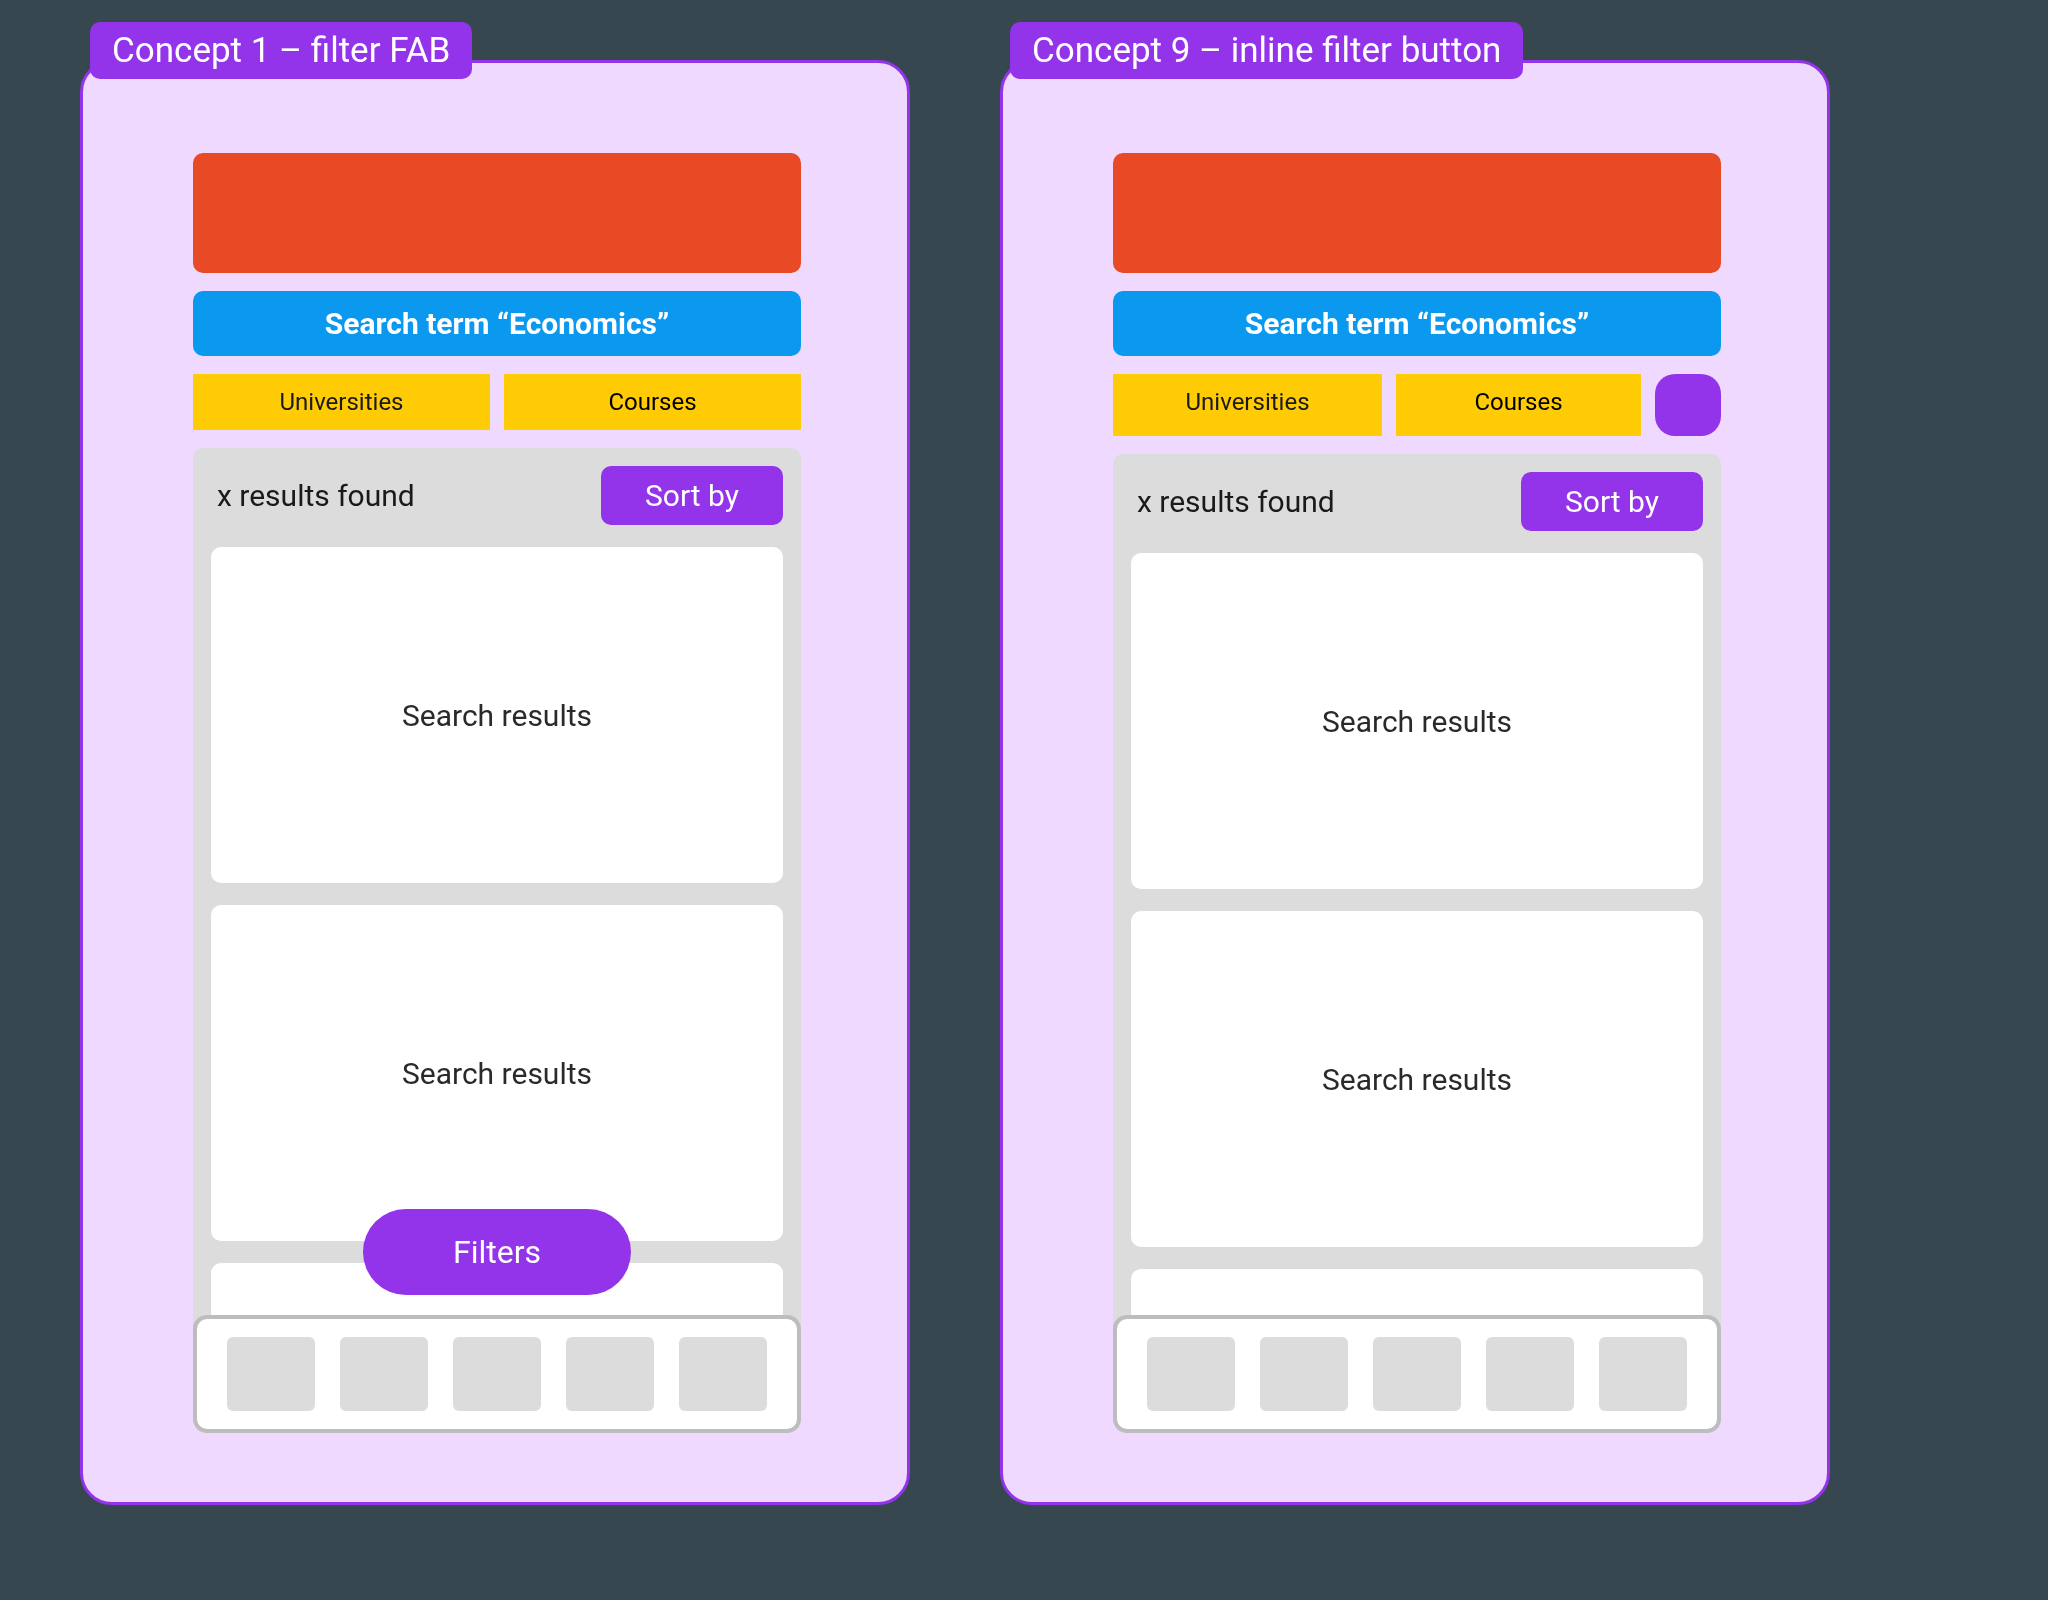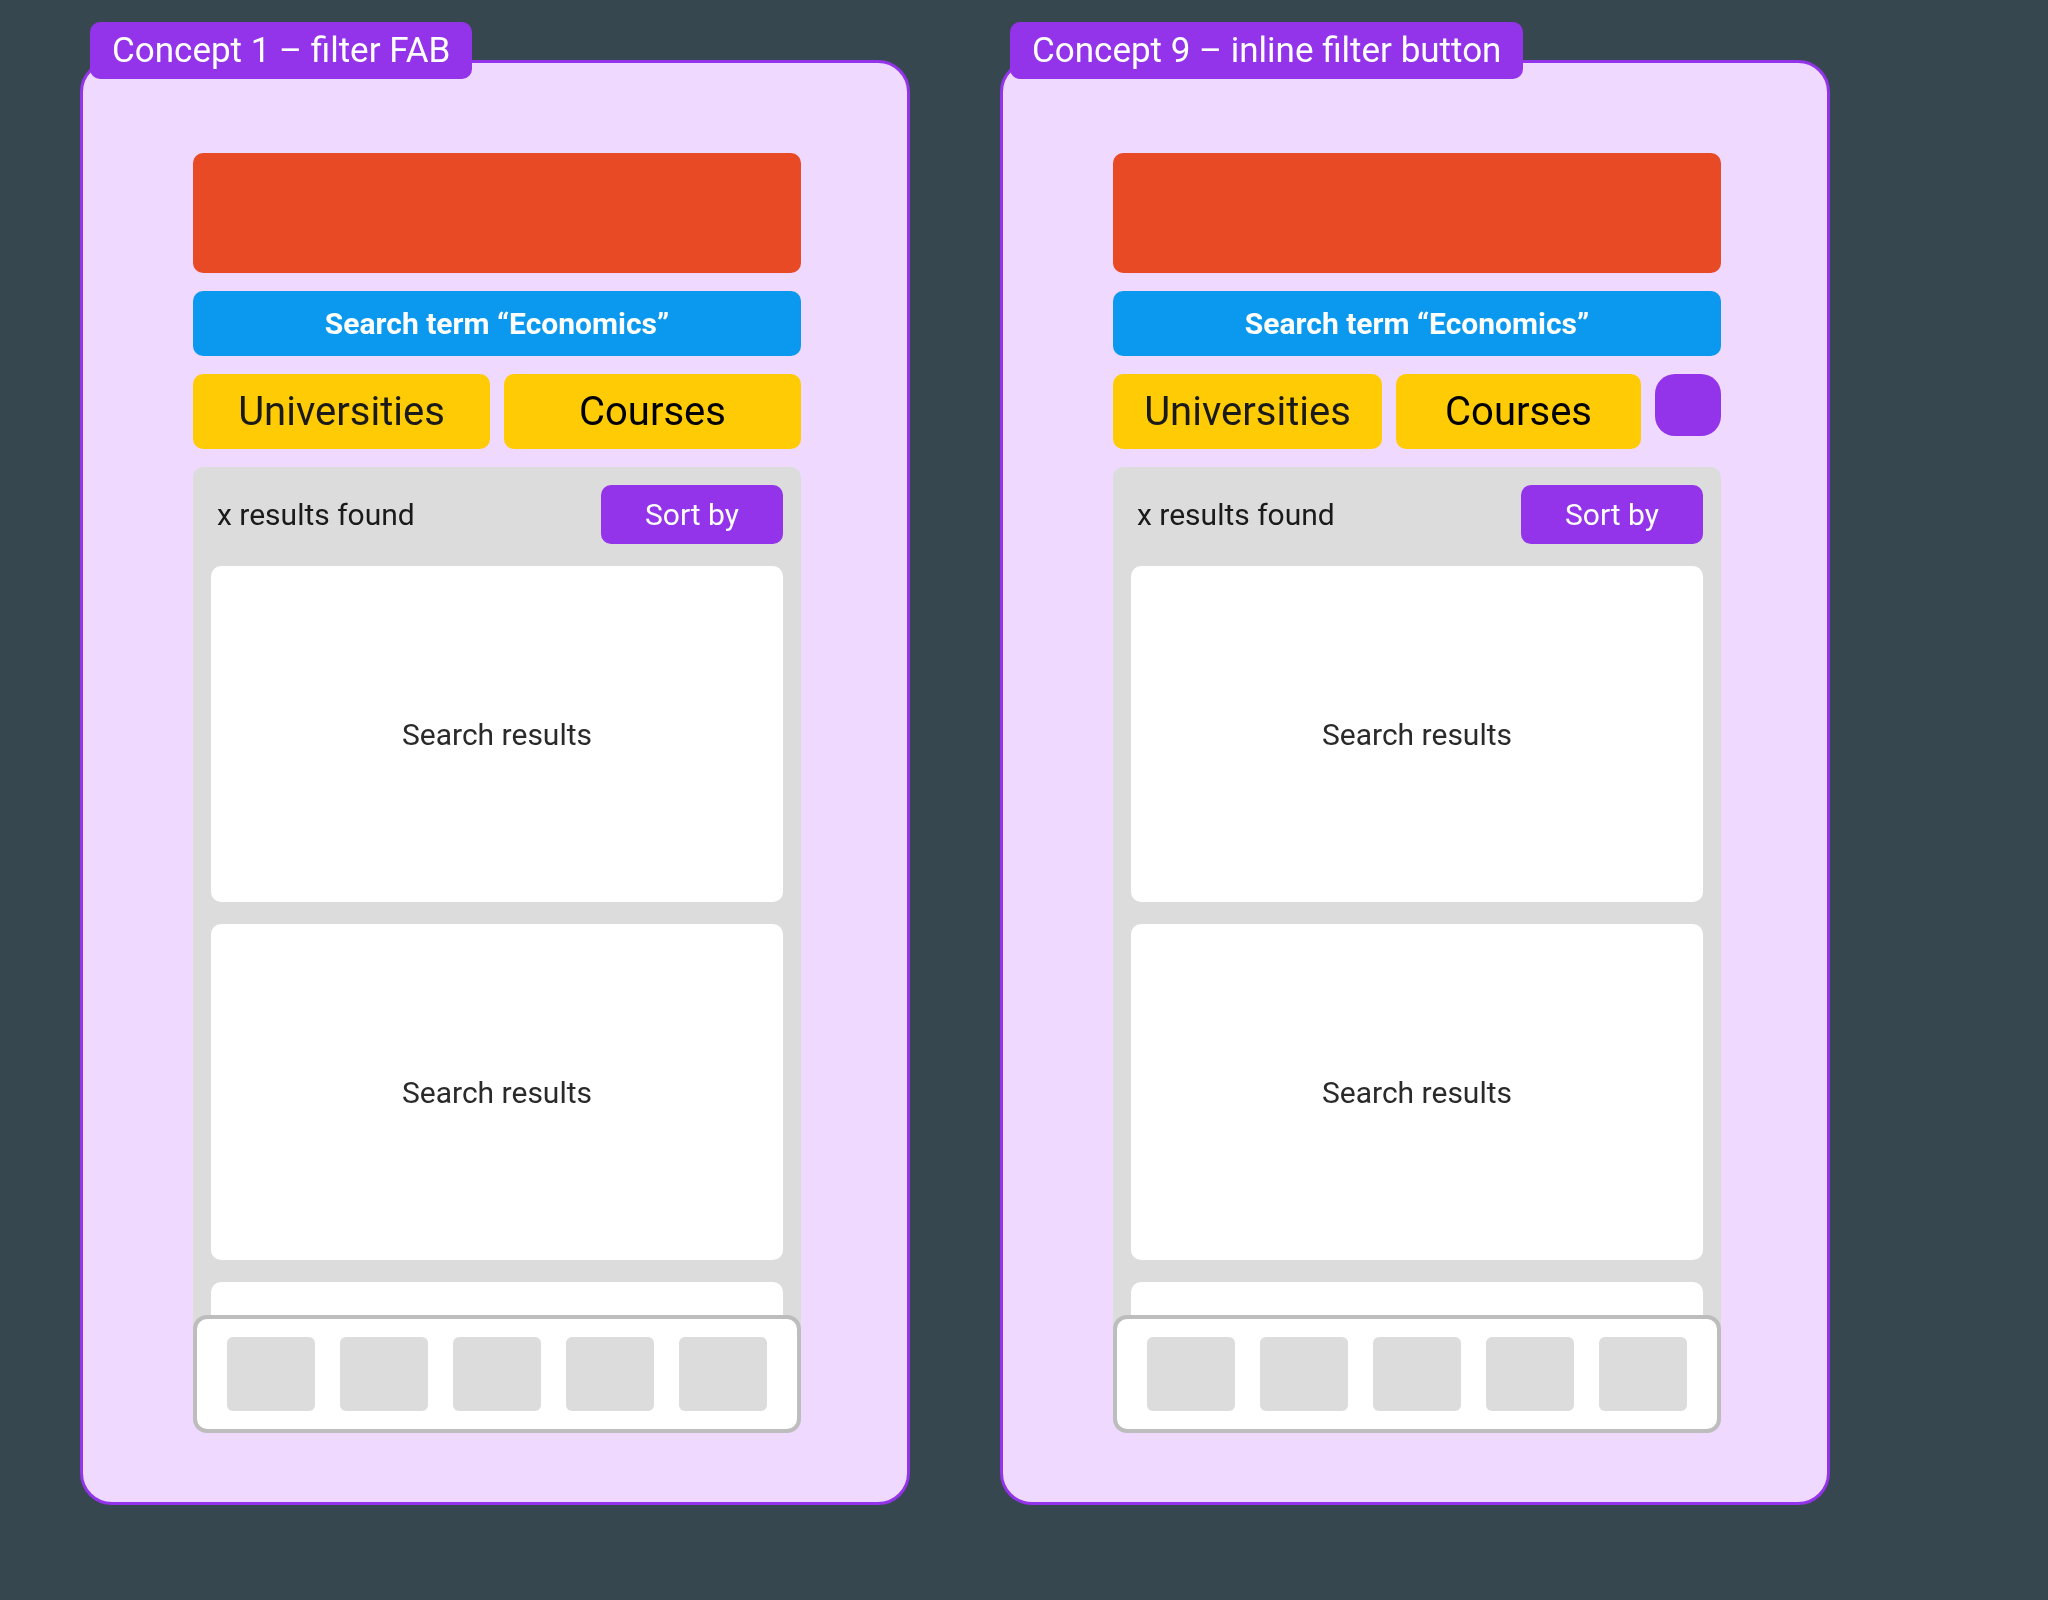--- a/index.html
+++ b/index.html
@@ -63,23 +63,23 @@
     margin-bottom: 18px;
   }
   .tabs-row {
     display: flex;
     gap: 14px;
     margin-bottom: 18px;
   }
   .tab {
     background: #ffcb05;
     color: #1a1a1a;
-    font-size: 40px;
+    font-size: 24px;
     padding: 14px 8px;
-    border-radius: 10px;
+    border-radius: 1px;
     text-align: center;
     flex: 1;
   }
   .tab.bold { font-weight: 400; color:#000; }
   .inline-filter-chip {
     width: 66px;
     height: 62px;
     background: #9333ea;
     border-radius: 20px;
     flex: 0 0 66px;
@@ -176,20 +176,21 @@
       <div class="results-area">
         <div class="results-header">
           <div class="results-count">x results found</div>
           <div class="sort-btn">Sort by</div>
         </div>
         <div class="result-card">Search results</div>
         <div class="result-card">Search results</div>
         <div class="result-card partial"></div>
       </div>
 
+      <div class="fab">Filters</div>
 
       <div class="bottom-nav">
         <div class="nav-item"></div>
         <div class="nav-item"></div>
         <div class="nav-item"></div>
         <div class="nav-item"></div>
         <div class="nav-item"></div>
       </div>
 
     </div>

